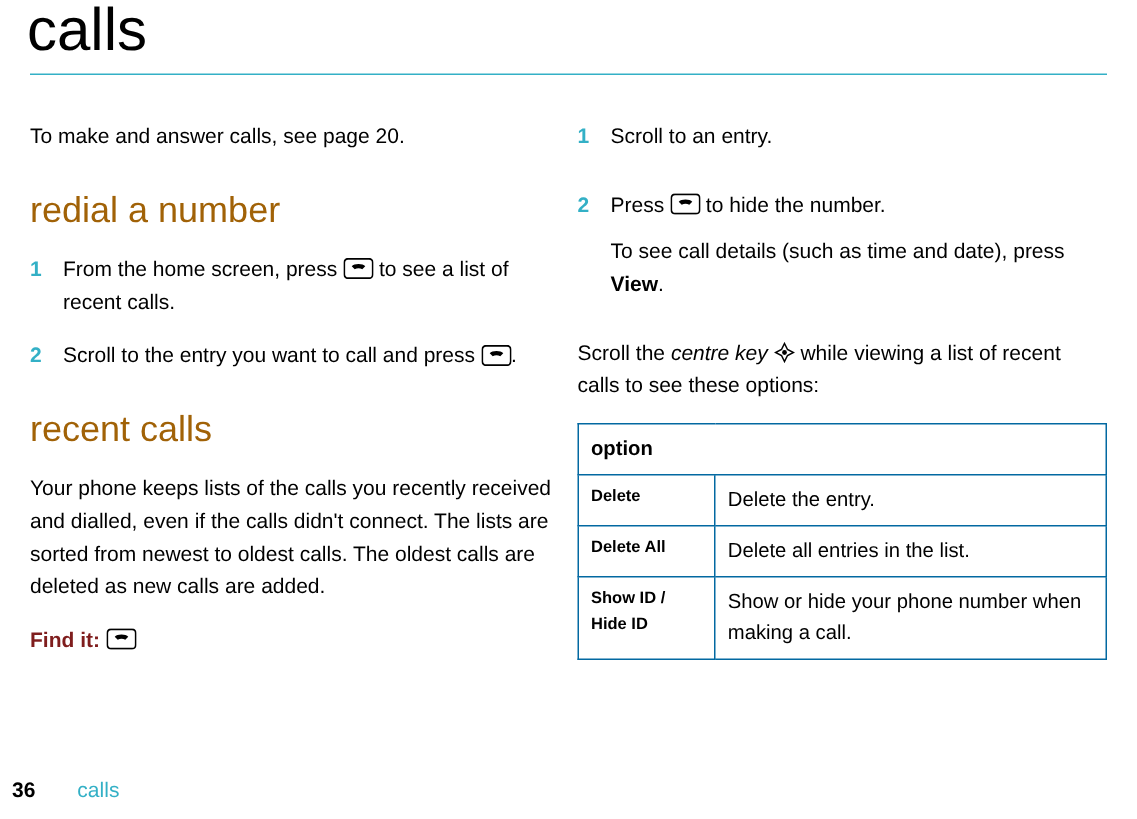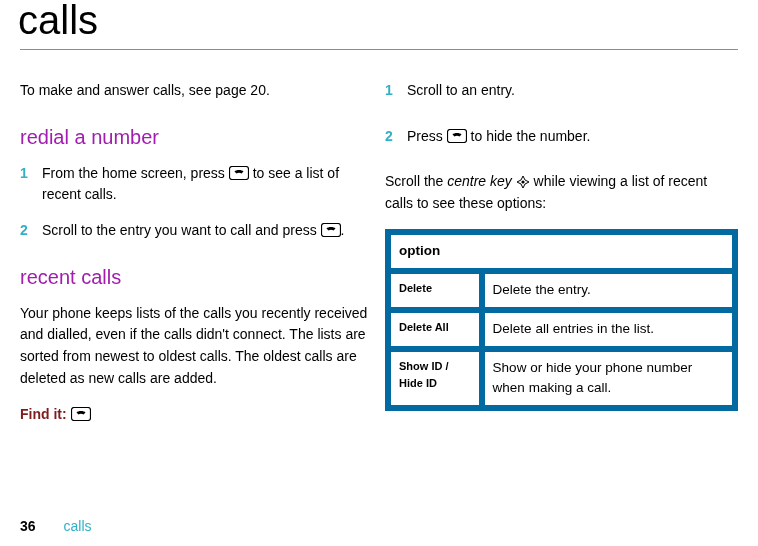--- a/index.html
+++ b/index.html
@@ -2,38 +2,38 @@
 <html><head>
 <meta charset="utf-8">
 <style>
   * { box-sizing: border-box; margin: 0; padding: 0; }
   html, body { width: 758px; height: 546px; background: #fff; font-family: Arial, Helvetica, sans-serif; color: #000; }
   .page { width: 758px; height: 546px; padding: 0 20px 0 20px; position: relative; }
   .title { font-size: 40px; font-weight: 400; letter-spacing: 0px; margin-top: -2px; margin-left: -2px; }
   .hr { border: none; border-top: 1px solid #33b0c6; margin-top: 6px; margin-bottom: 30px; }
   .cols { display: flex; gap: 12px; }
   .col { width: 50%; font-size: 14px; line-height: 1.55; }
-  .section-head { color: #a21caf; font-size: 20px; font-weight: 400; margin-top: 20px; margin-bottom: 10px; }
+  .section-head { color: #a16207; font-size: 24px; font-weight: 400; margin-top: 20px; margin-bottom: 10px; }
   .intro { margin-bottom: 14px; }
   .stepline { display: flex; align-items: flex-start; gap: 12px; margin-bottom: 14px; }
   .stepnum { color: #33b0c6; font-weight: 700; font-size: 14px; min-width: 10px; }
   .steptext { flex: 1; }
   .icon { display: inline-flex; vertical-align: middle; position: relative; top: -1px; }
   .icon svg { display: block; }
   .note-label { color: #33b0c6; font-weight: 600; }
   .bold { font-weight: 700; font-family: Arial, Helvetica, sans-serif; font-stretch: condensed; }
   .italic { font-style: italic; }
   .findit { color: #7f1d1d; font-weight: 700; }
   .para { margin-bottom: 14px; }
   .para2 { margin-bottom: 10px; }
   table.opt { width: 100%; border-collapse: collapse; margin-top: 10px; font-size: 13.5px; }
-  table.opt th, table.opt td { border: 6px solid #0369a1; padding: 6px 8px; text-align: left; vertical-align: top; }
+  table.opt th, table.opt td { border: 1px solid #0369a1; padding: 6px 8px; text-align: left; vertical-align: top; }
   table.opt th { font-weight: 700; background: #fff; }
   .optname { font-weight: 700; font-family: Arial, Helvetica, sans-serif; font-stretch: condensed; font-size: 11px; }
-  .footer { position: absolute; left: 20px; bottom: 10px; font-size: 14px; }
+  .footer { position: absolute; left: 8px; bottom: 10px; font-size: 14px; }
   .footer .pn { font-weight: 700; margin-right: 28px; }
   .footer .sec { color: #33b0c6; }
 </style>
 </head>
 <body>
 
 <div class="page">
   <div class="title">calls</div>
   <hr class="hr">
 
@@ -94,20 +94,23 @@
         <div class="stepnum">2</div>
         <div class="steptext">
           <div class="para2">
             <span>Press </span><span class="icon">
                 <svg width="20" height="14" viewBox="0 0 20 14">
                   <rect x="0.5" y="0.5" width="19" height="13" rx="2.5" fill="none" stroke="#000" stroke-width="1.2"></rect>
                   <path d="M5.5 5.5 C7 3.5, 13 3.5, 14.5 5.5 L12.5 7.5 C11 6.5, 9 6.5, 7.5 7.5 Z" fill="#000"></path>
                 </svg>
               </span><span> to hide the number.</span>
           </div>
+          <div class="para2">
+            <span>To see call details (such as time and date), press </span><span class="bold">View</span><span>.</span>
+          </div>
         </div>
       </div>
 
       <div class="para">
         <span>Scroll the </span><span class="italic">centre key</span> <span class="icon">
             <svg width="14" height="14" viewBox="0 0 14 14">
               <path d="M7 1 L9 5 L13 7 L9 9 L7 13 L5 9 L1 7 L5 5 Z" fill="none" stroke="#000" stroke-width="1"></path>
               <circle cx="7" cy="7" r="1.6" fill="#000"></circle>
             </svg>
           </span><span> while viewing a list of recent calls to see these options:</span>

